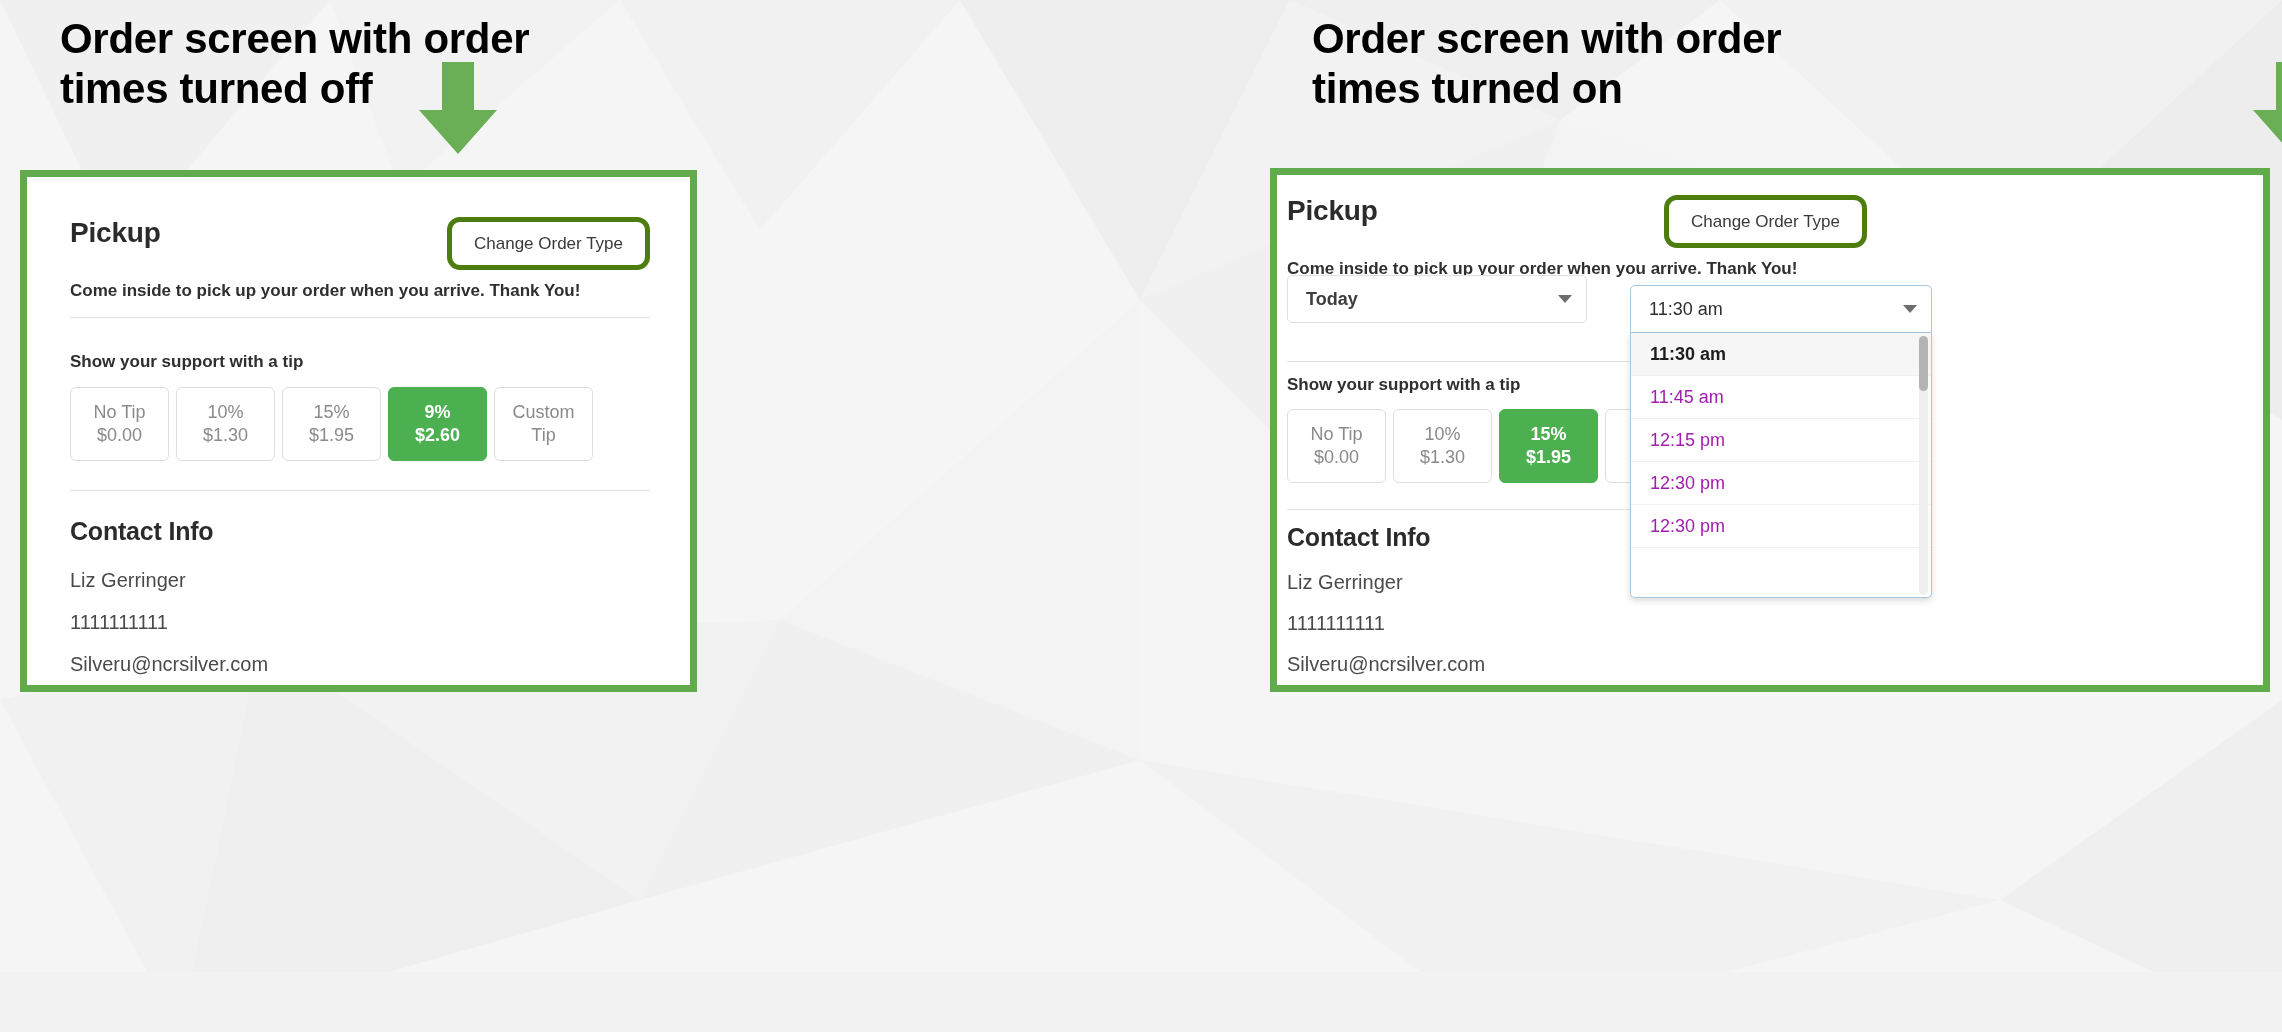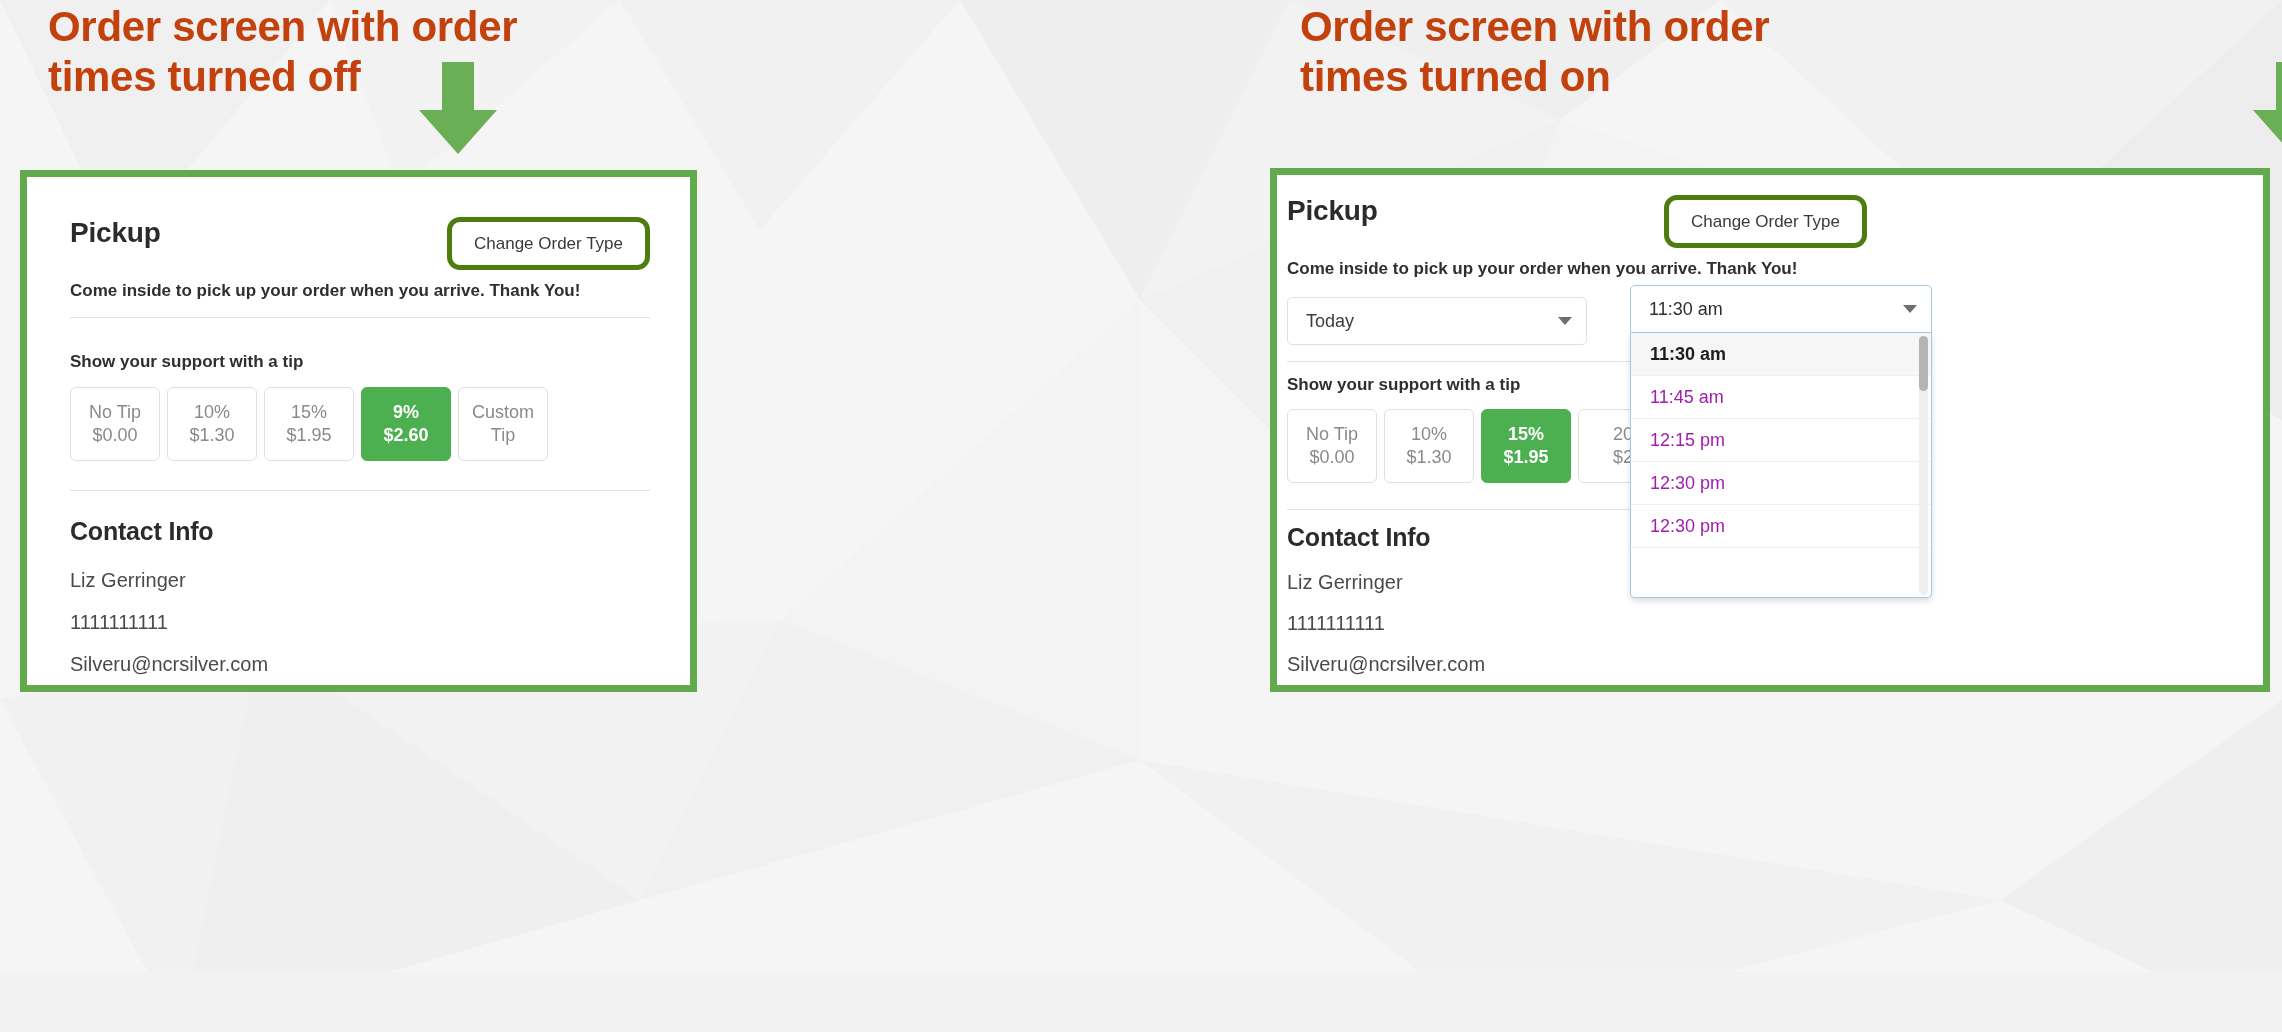--- a/index.html
+++ b/index.html
@@ -29,25 +29,25 @@
   .panel-wrap {
     position: absolute;
     z-index: 2;
   }
   #left-column  { left: 20px;   top: 0;  width: 1100px; height: 1032px; }
   #right-column { left: 1270px; top: 0;  width: 1000px; height: 1032px; }
 
   .caption {
     font-size: 42px;
     font-weight: bold;
-    color: #c2410c;
+    color: #000000;
     line-height: 1.18;
     letter-spacing: -0.3px;
     white-space: pre-line;
-    margin: 0;
+    margin: 12px;
     padding: 0;
   }
   #left-caption  { position: absolute; left: 28px; top: 2px; width: 540px; }
   #right-caption { position: absolute; left: 30px; top: 2px; width: 540px; }
 
   
   .arrow-down { position: absolute; }
   #left-arrow  { left: 397px; top: 62px;  width: 82px; height: 92px; }
   #right-arrow { left: 981px; top: 62px;  width: 82px; height: 92px; }
 
@@ -107,21 +107,21 @@
   .tip-label {
     font-size: 17px;
     font-weight: bold;
     color: #2f2f2f;
   }
   .tip-row {
     display: flex;
     gap: 7px;
   }
   .tip-btn {
-    width: 90px;
+    width: 99px;
     height: 74px;
     border: 1px solid #dedede;
     border-radius: 6px;
     background: #ffffff;
     color: #8a8a8a;
     font-size: 18px;
     display: flex;
     flex-direction: column;
     align-items: center;
     justify-content: center;
@@ -155,21 +155,21 @@
   #left-screen .tip-row         { position: absolute; left: 43px; top: 210px; }
   #left-screen .hr-2            { position: absolute; left: 43px; top: 313px; width: 580px; }
   #left-screen .contact-title   { position: absolute; left: 43px; top: 340px; }
   #left-screen .c-line-1        { position: absolute; left: 43px; top: 392px; }
   #left-screen .c-line-2        { position: absolute; left: 43px; top: 434px; }
   #left-screen .c-line-3        { position: absolute; left: 43px; top: 476px; }
 
   
   #right-screen .order-type-row { position: absolute; left: 10px; top: 20px; width: 580px; }
   #right-screen .order-type-sub  { position: absolute; left: 10px; top: 78px; }
-  #right-screen .select-row      { position: absolute; left: 10px; top: 122px; display: flex; gap: 40px; }
+  #right-screen .select-row      { position: absolute; left: 10px; top: 100px; display: flex; gap: 40px; font-weight: bold; }
   #right-screen .hr-1            { position: absolute; left: 10px; top: 186px; width: 580px; }
   #right-screen .tip-label       { position: absolute; left: 10px; top: 200px; }
   #right-screen .tip-row         { position: absolute; left: 10px; top: 234px; }
   #right-screen .hr-2            { position: absolute; left: 10px; top: 334px; width: 580px; }
   #right-screen .contact-title   { position: absolute; left: 10px; top: 348px; }
   #right-screen .c-line-1        { position: absolute; left: 10px; top: 396px; }
   #right-screen .c-line-2        { position: absolute; left: 10px; top: 437px; }
   #right-screen .c-line-3        { position: absolute; left: 10px; top: 478px; }
 
   

